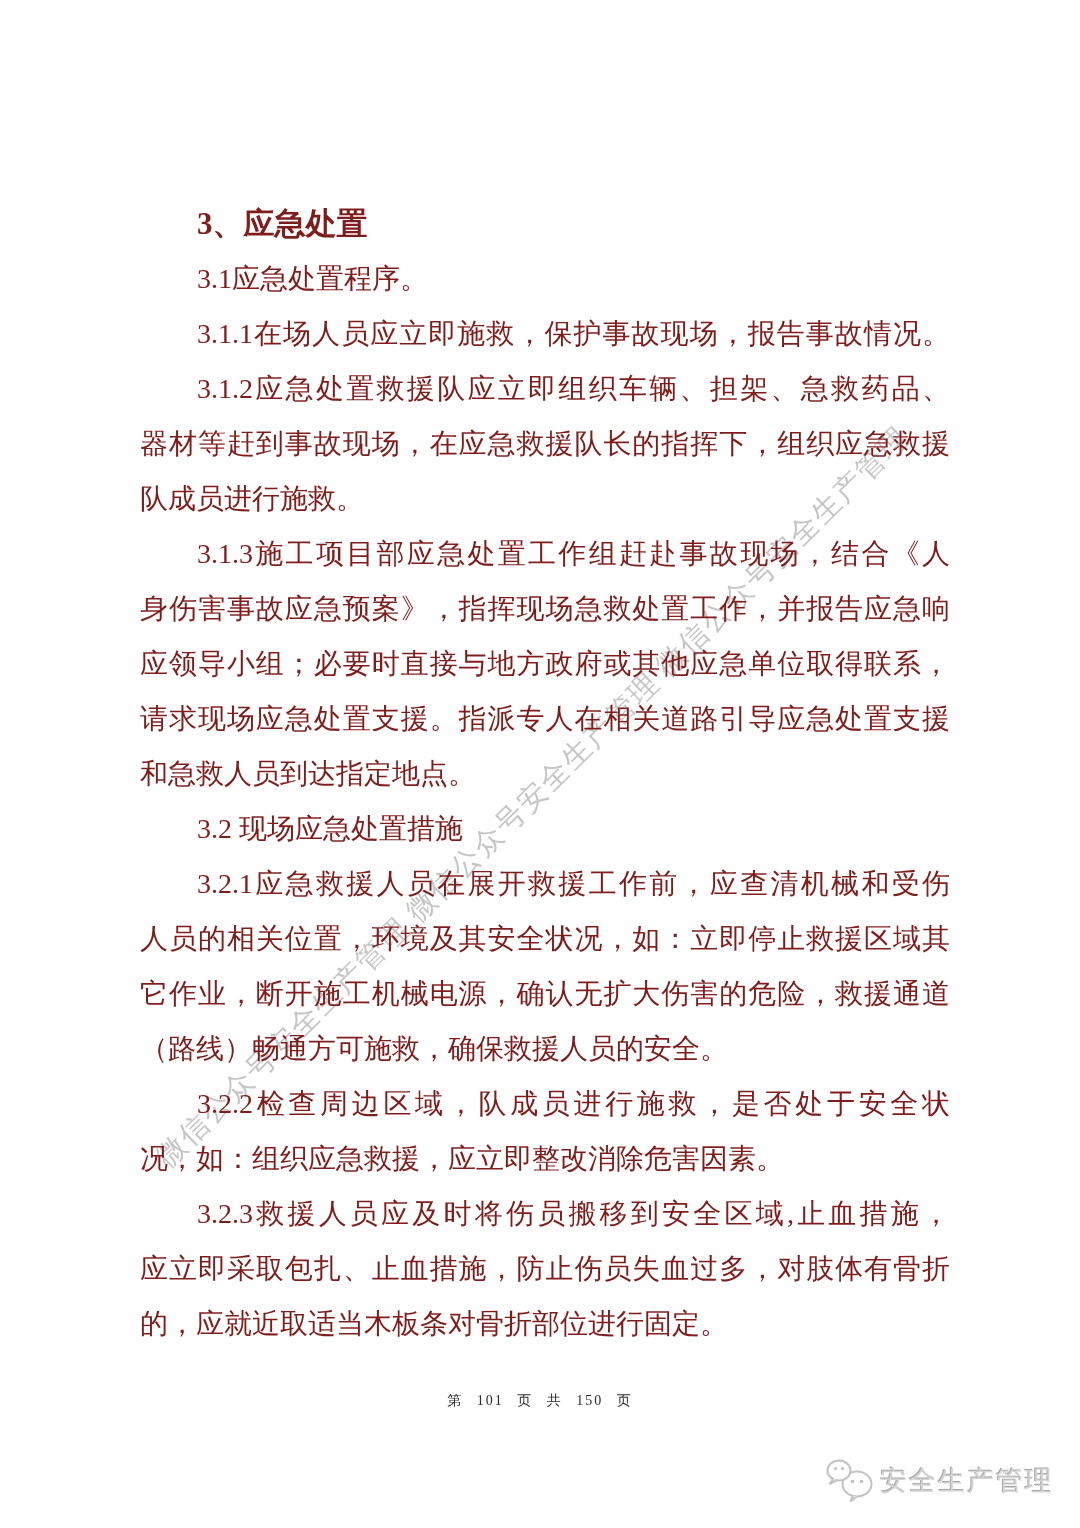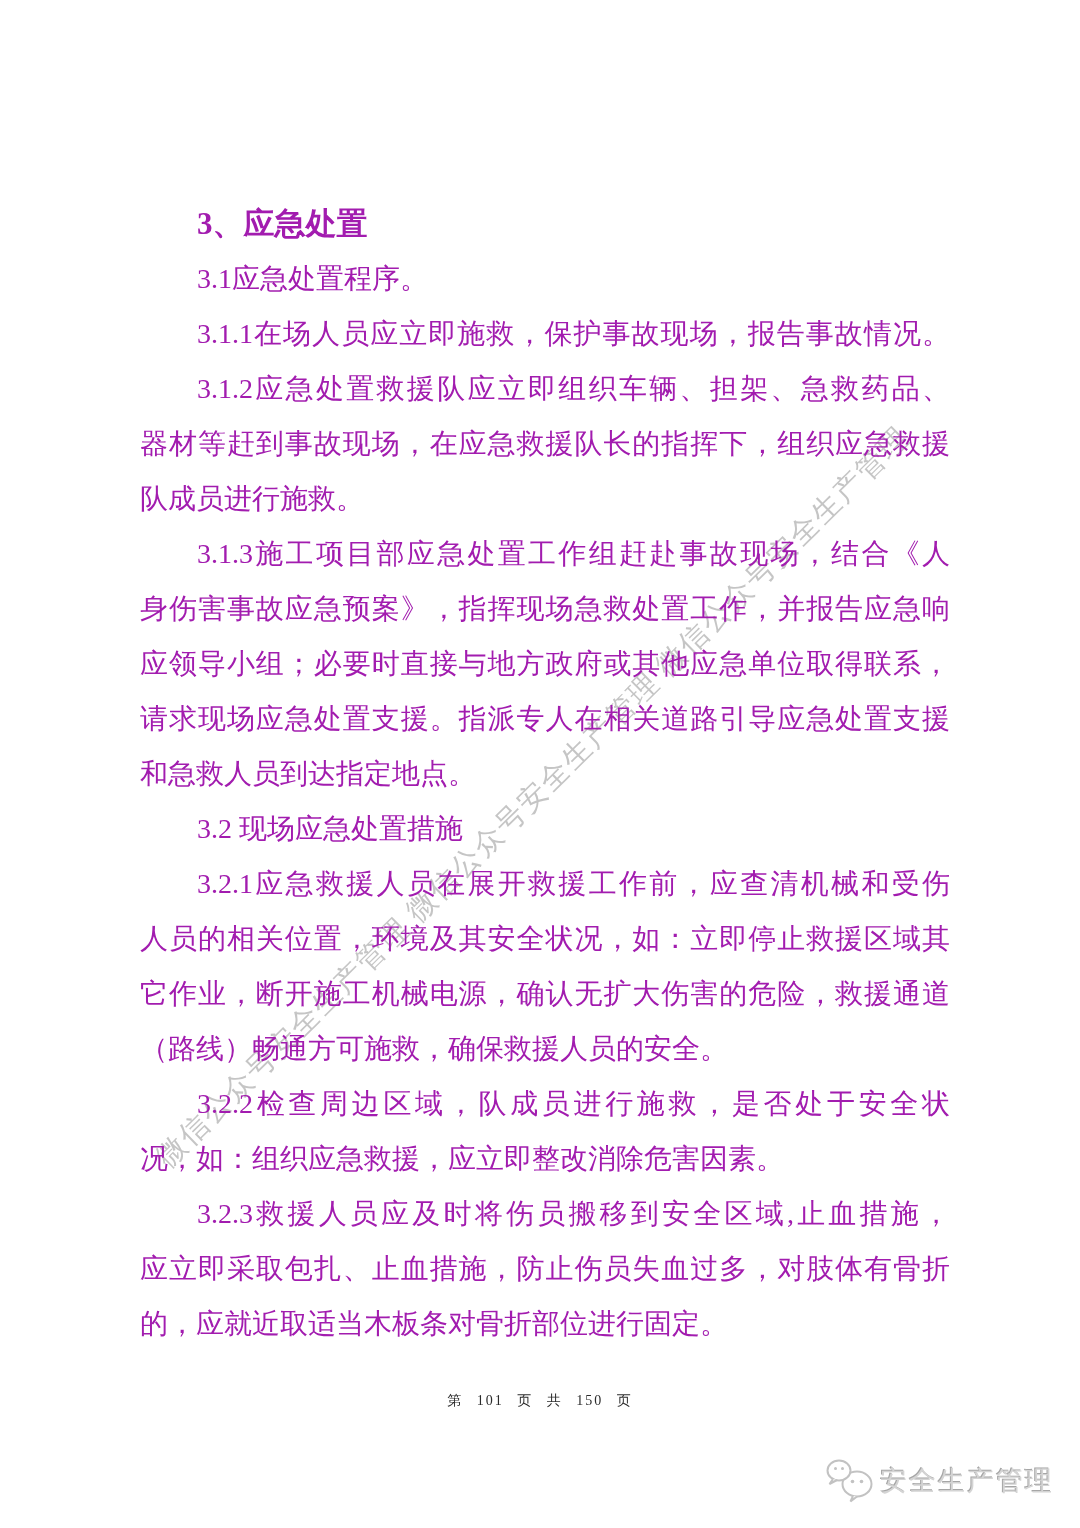--- a/index.html
+++ b/index.html
@@ -22,21 +22,21 @@
     color:rgba(150,150,150,0.55);
     z-index:1;
     pointer-events:none;
   }
   
   .doc{
     position:absolute;
     left:140px;top:196px;
     width:810px;
     z-index:2;
-    color:#a21caf;
+    color:#7f1d1d;
     font-size:28px;
   }
   .line{
     margin:0;
     height:55px;
     line-height:55px;
     white-space:normal;
   }
   .line.heading{
     font-weight:bold;

